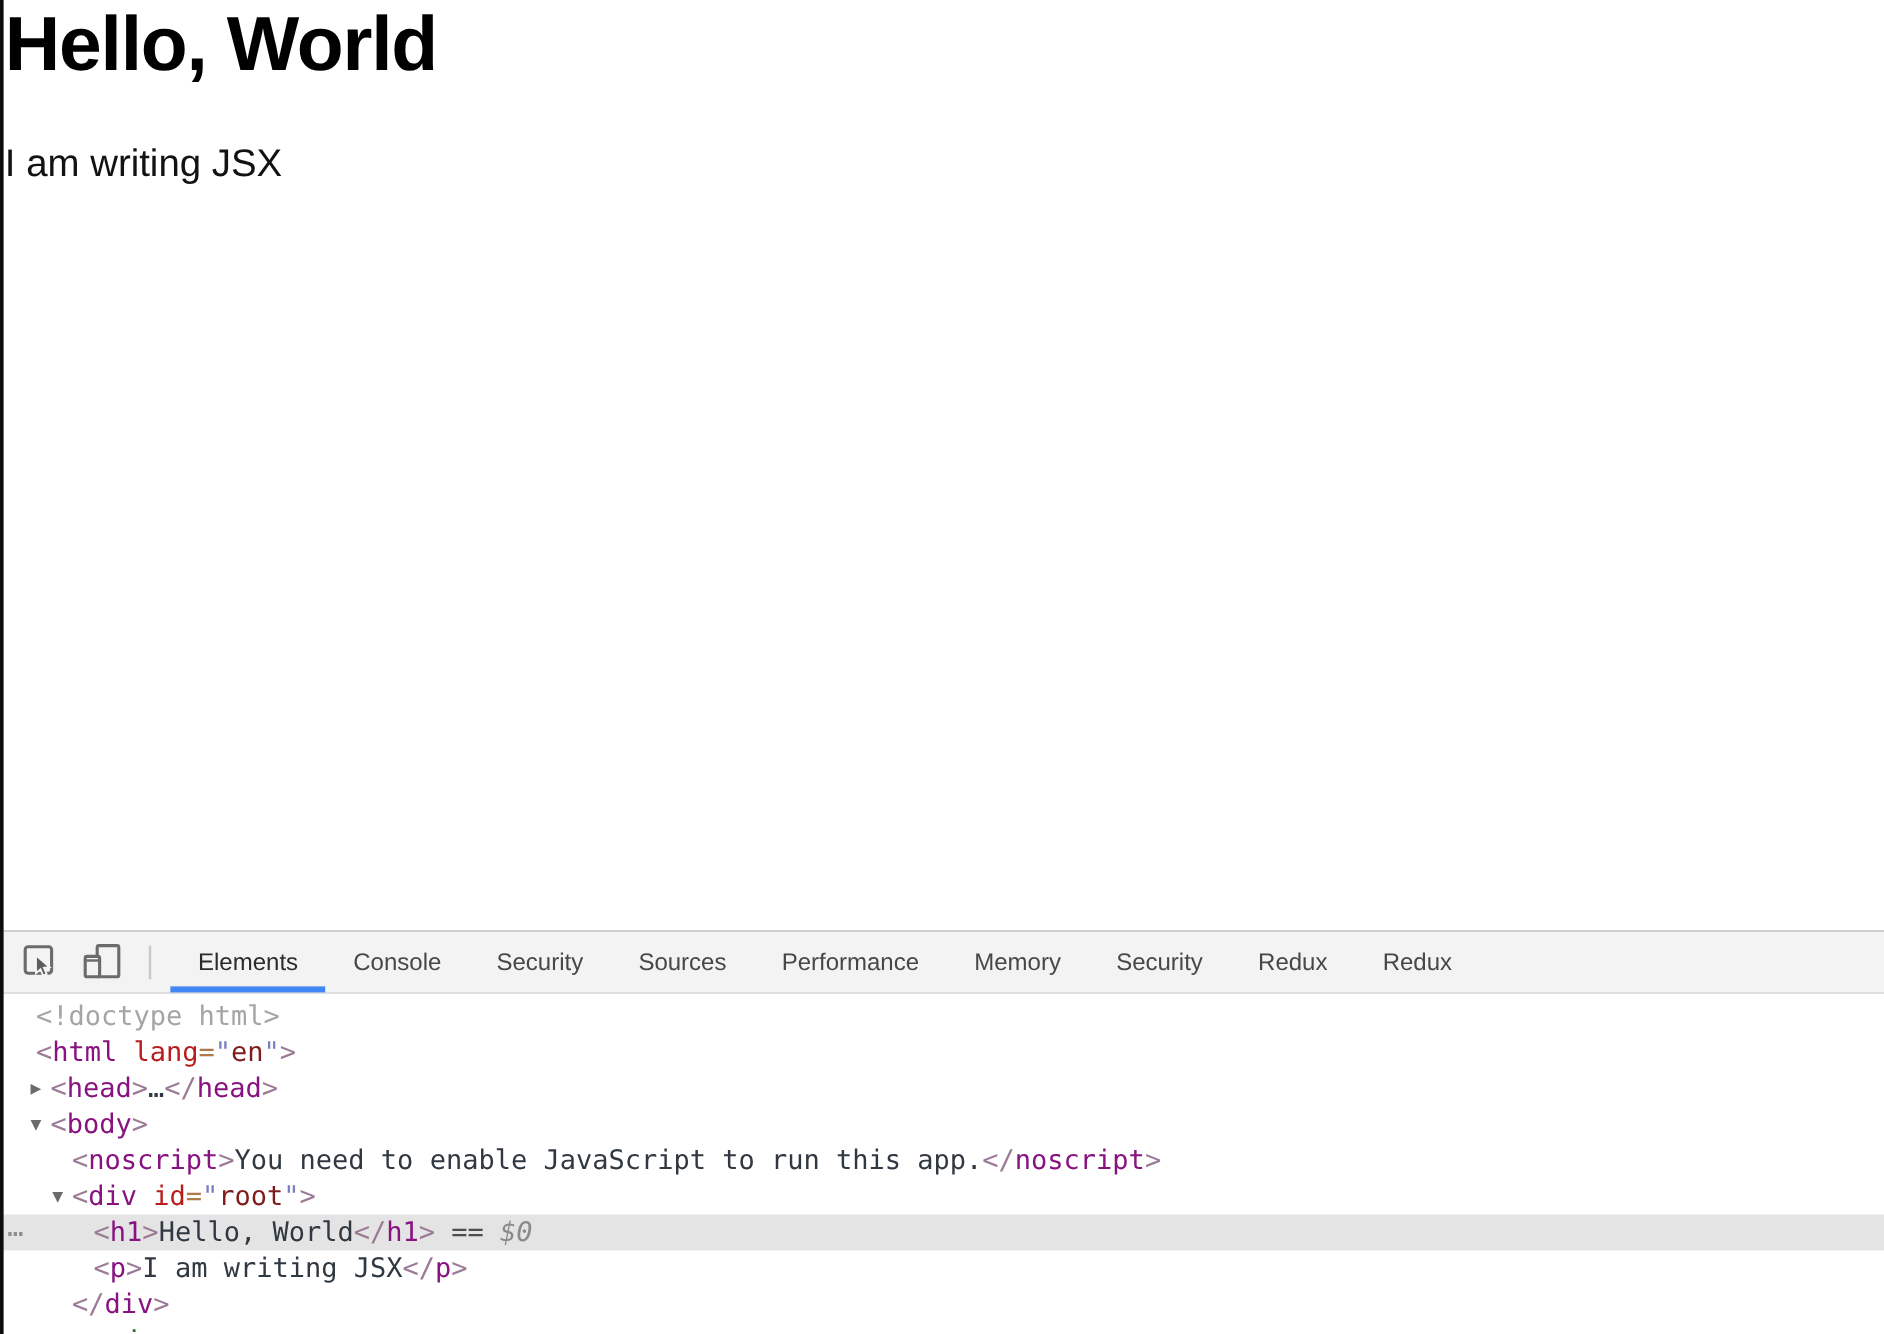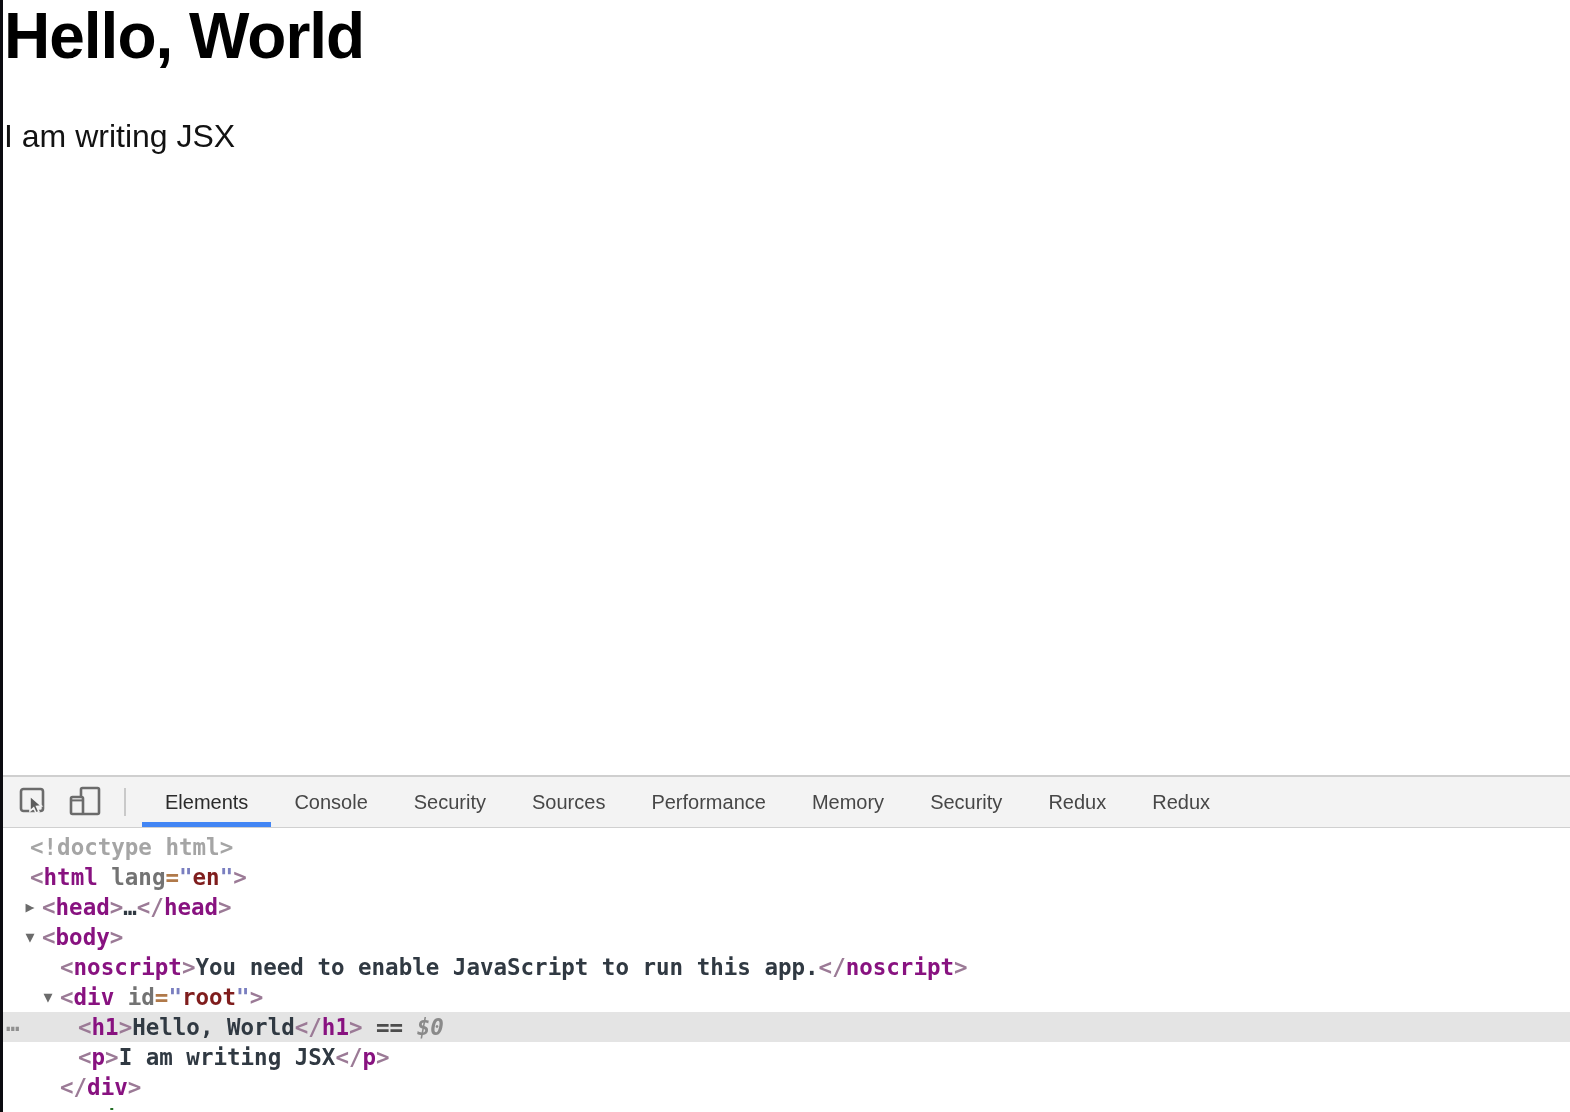--- a/index.html
+++ b/index.html
@@ -85,40 +85,39 @@
   .code {
     height: 282px;
     overflow: hidden;
     padding-top: 4px;
     box-sizing: border-box;
     font-family: "DejaVu Sans Mono", monospace;
     font-size: 22.5px;
     line-height: 30px;
     white-space: pre;
     cursor: default;
-    font-weight: bold;
   }
   .code-line { position: relative; height: 30px; }
   .code-line.highlight { background: #e4e4e4; }
   .arrow {
     position: absolute; top: 0;
     width: 20px; text-align: center;
     font-size: 15px; line-height: 30px;
     color: #6b6b6b;
   }
   .gutter-dots {
     position: absolute; left: 6px; top: -4px;
     color: #8f8f8f;
     letter-spacing: 2px;
   }
   .sg-muted   { color: #a5a5a5; }
   .sg-brk     { color: #9b7a96; }
   .sg-tag     { color: #881280; }
   .sg-plain   { color: #303942; }
-  .sg-attr    { color: #737373; }
+  .sg-attr    { color: #b91c1c; }
   .sg-eqs     { color: #b0794a; }
   .sg-quo     { color: #7a7fc0; }
   .sg-val     { color: #7f1d1d; }
   .sg-eqop    { color: #4d4d4d; }
   .sg-dollar  { color: #8a8a8a; font-style: italic; }
   .sg-comment { color: #236e25; }
 </style>
 </head>
 <body>
 

